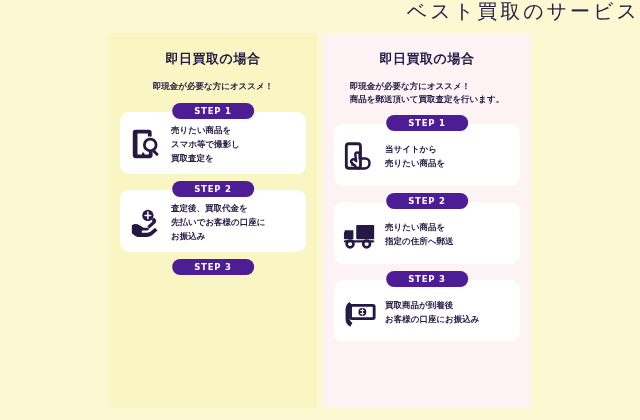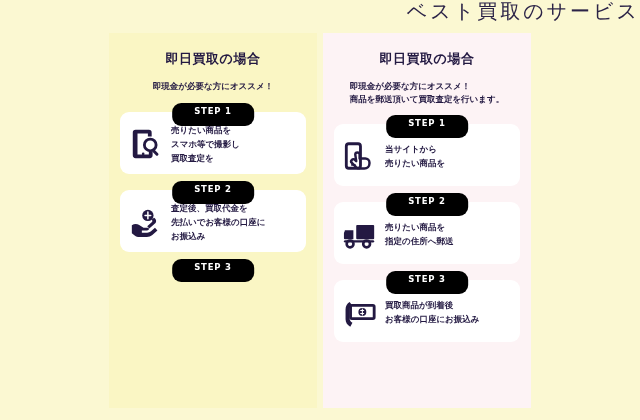--- a/index.html
+++ b/index.html
@@ -84,27 +84,27 @@
   .step {
     position: relative;
     padding-top: 9px;
   }
 
   .step-badge {
     position: absolute;
     top: 0;
     left: 50%;
     transform: translateX(-50%);
-    background: #000000;
+    background: #4c1d95;
     color: #FFFFFF;
     font-size: 8.5px;
     font-weight: bold;
     letter-spacing: 0.8px;
     border-radius: 9px;
-    padding: 3px 22px 10px 22px;
+    padding: 3px 22px 3px 22px;
     line-height: 10px;
     white-space: nowrap;
     z-index: 2;
   }
 
   .step-card {
     background: #FFFFFF;
     border-radius: 9px;
     min-height: 62px;
     display: flex;

